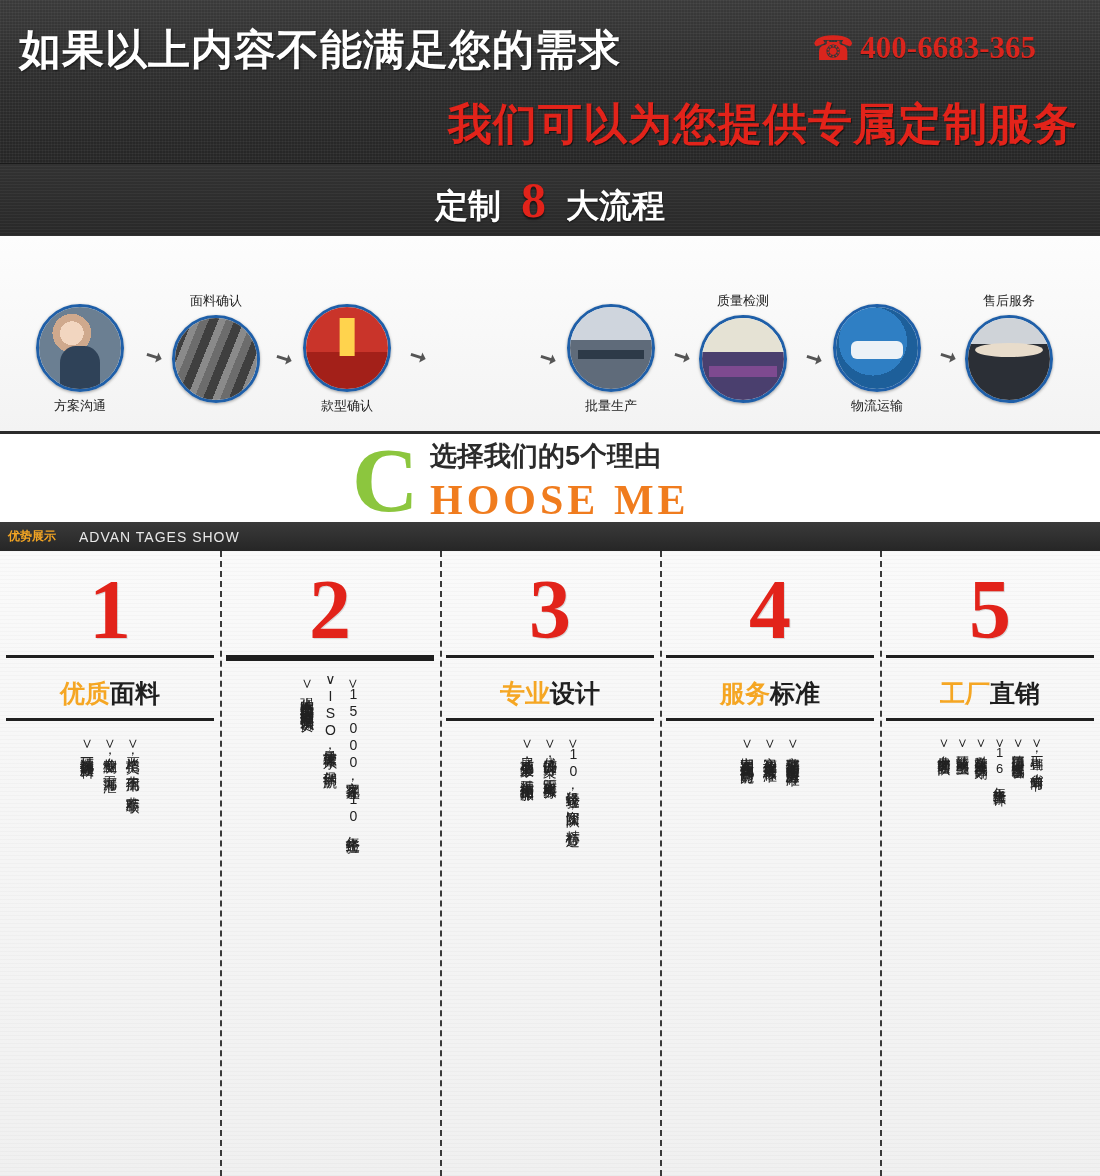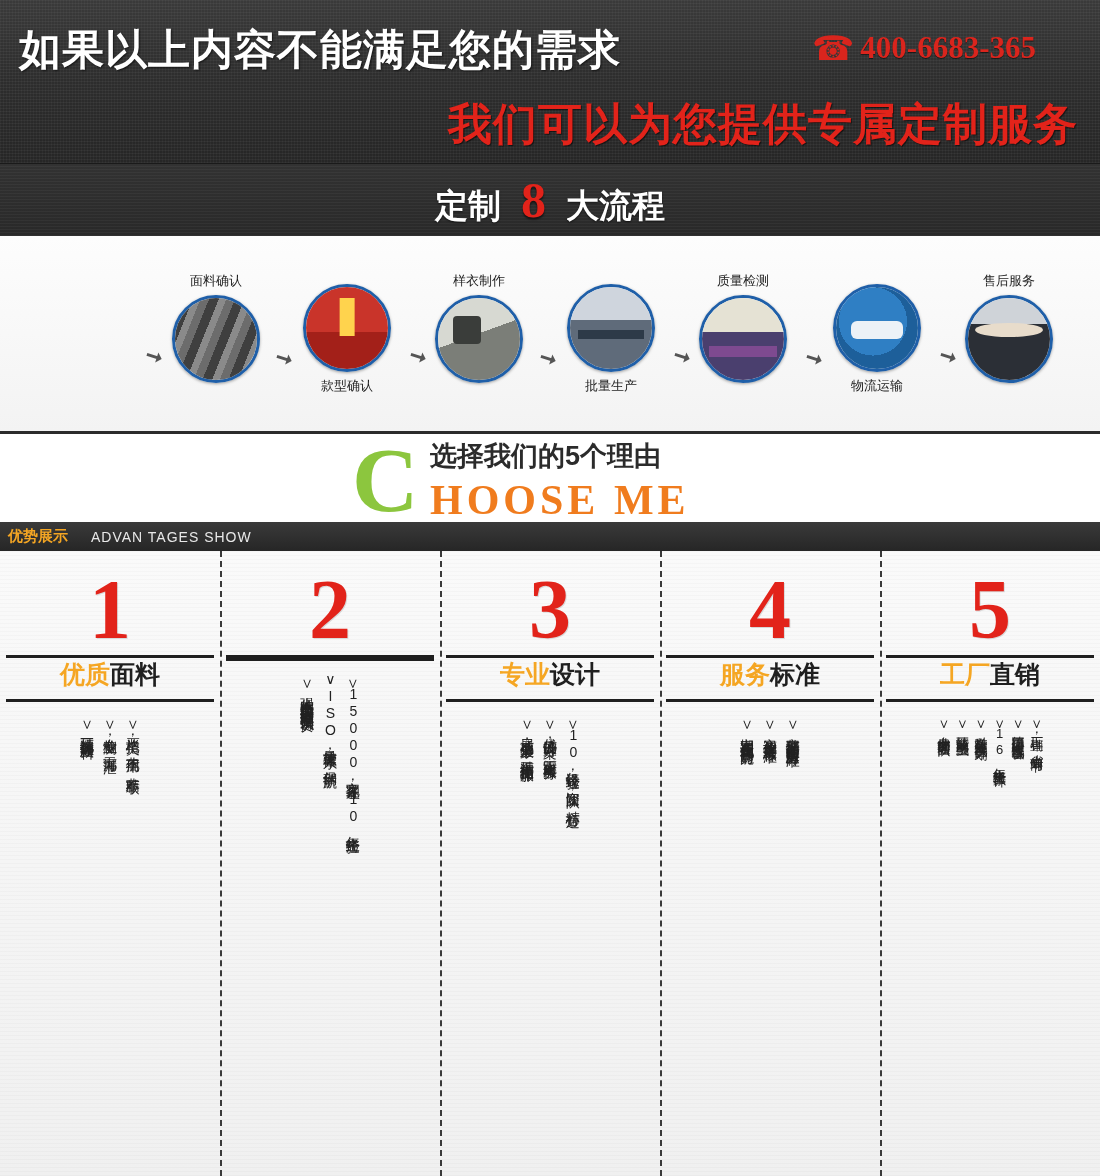--- a/index.html
+++ b/index.html
@@ -60,21 +60,21 @@
     font-weight:bold; padding:0 4px;
     text-shadow:0 2px 2px rgba(0,0,0,0.6);
   }
 
   
   .process {
     position:relative; width:1100px; height:198px;
     background:linear-gradient(180deg,#fdfdfd 0%, #f3f3f3 100%);
     border-bottom:3px solid #2c2c2c;
   }
-  .step { position:absolute; width:122px; text-align:center; }
+  .step { position:absolute; width:122px; text-align:center;margin-top:20px; }
   .circle {
     width:88px; height:88px; border-radius:50%;
     margin:0 auto; border:3px solid #1f5fa8;
     box-shadow:0 1px 3px rgba(0,0,0,0.35);
     overflow:hidden; position:relative;
   }
   .circle .inner { position:absolute; inset:0; }
   .step-label {
     font-size:13px; color:#1d1d1d; white-space:nowrap; margin-top:5px;
   }
@@ -121,21 +121,21 @@
     font-family:"Liberation Serif", serif; font-size:42px; font-weight:bold;
     color:#f07c1e; letter-spacing:4px; white-space:nowrap;
   }
 
   
   .adv-bar {
     position:relative; width:1100px; height:29px;
     background:linear-gradient(180deg,#3a3a3a 0%, #262626 100%);
     display:flex; align-items:center; padding-left:8px; gap:7px;
   }
-  .adv-cn { color:#f5a623; font-size:15px; font-weight:bold; }
+  .adv-cn { color:#f5a623; font-size:12px; font-weight:bold; }
   .adv-en { color:#e8e8e8; font-size:14px; letter-spacing:1px;margin-left:16px; }
 
   
   .reasons {
     position:relative; width:1100px; height:625px;
     background:
       repeating-linear-gradient(0deg, rgba(0,0,0,0.018) 0px, rgba(0,0,0,0.018) 1px, rgba(0,0,0,0) 1px, rgba(0,0,0,0) 4px),
       linear-gradient(180deg,#fafafa 0%, #f0f0f0 100%);
     display:flex;
   }
@@ -148,21 +148,21 @@
     border-left:2px dashed #3a3a3a;
   }
   .num {
     text-align:center; font-family:"Liberation Serif", serif;
     font-size:84px; font-weight:bold; color:#e2231a; line-height:86px;
     text-shadow:1px 1px 0 rgba(0,0,0,0.12);
   }
   .head-rule { height:3px; background:#1f1f1f; margin:2px 6px 0 6px; }
   .col-title {
     text-align:center; font-size:25px; font-weight:bold;
-    color:#1f1f1f; padding:0 0 8px 0; white-space:nowrap;
+    color:#1f1f1f; padding:19px 0 8px 0; white-space:nowrap;
   }
   .col-title .hl { color:#f5a623; }
   .head-rule2 { height:3px; background:#1f1f1f; margin:0 6px 0 6px; }
   .bullets {
     display:flex; flex-direction:row-reverse; justify-content:center;
     gap:4px; padding:10px 6px 0 6px; height:470px;
   }
   .bullet {
     writing-mode:vertical-rl; text-orientation:upright;
     font-size:14px; color:#222; line-height:1.35;
@@ -184,44 +184,44 @@
 <div class="proc-title-band">
   <div class="proc-title">
     <span>定制</span>
     <span class="big8">8</span>
     <span>大流程</span>
   </div>
 </div>
 
 <div class="process">
 
+  <div class="step" style="left:19px; top:48px;">
+    <div class="circle">
+        <div class="inner art-cs"></div>
+      </div>
+    <div class="step-label">方案沟通</div>
+  </div>
   <div class="arrow" style="left:146px; top:108px;">➞</div>
 
   <div class="step up" style="left:155px; top:36px;">
     <div class="step-label">面料确认</div>
     <div class="circle">
         <div class="inner art-fab"></div>
       </div>
   </div>
   <div class="arrow" style="left:276px; top:110px;">➞</div>
 
   <div class="step" style="left:286px; top:48px;">
     <div class="circle">
         <div class="inner art-shirt"></div>
       </div>
     <div class="step-label">款型确认</div>
   </div>
   <div class="arrow" style="left:410px; top:108px;">➞</div>
 
-  <div class="step up" style="left:418px; top:36px;">
-    <div class="step-label">样衣制作</div>
-    <div class="circle">
-        <div class="inner art-sew"></div>
-      </div>
-  </div>
   <div class="arrow" style="left:540px; top:110px;">➞</div>
 
   <div class="step" style="left:550px; top:48px;">
     <div class="circle">
         <div class="inner art-fact"></div>
       </div>
     <div class="step-label">批量生产</div>
   </div>
   <div class="arrow" style="left:674px; top:108px;">➞</div>
 

